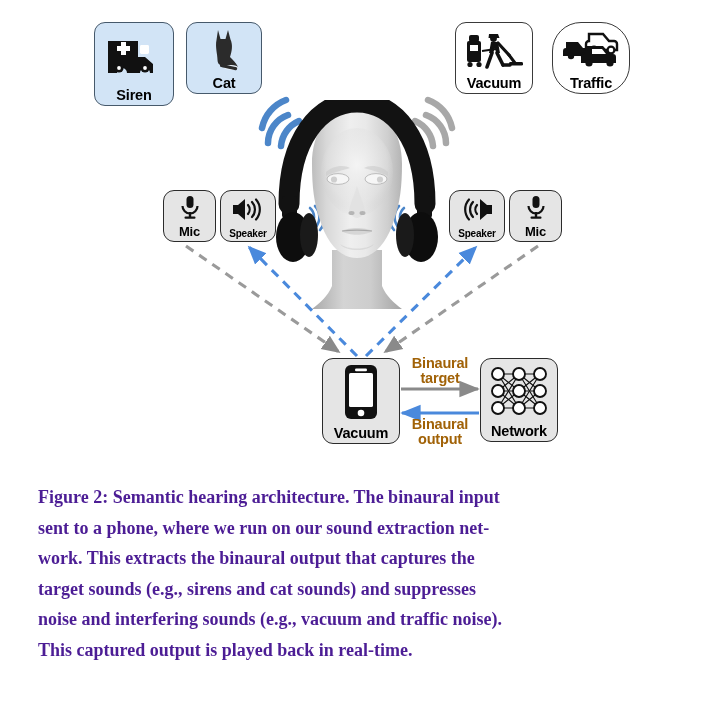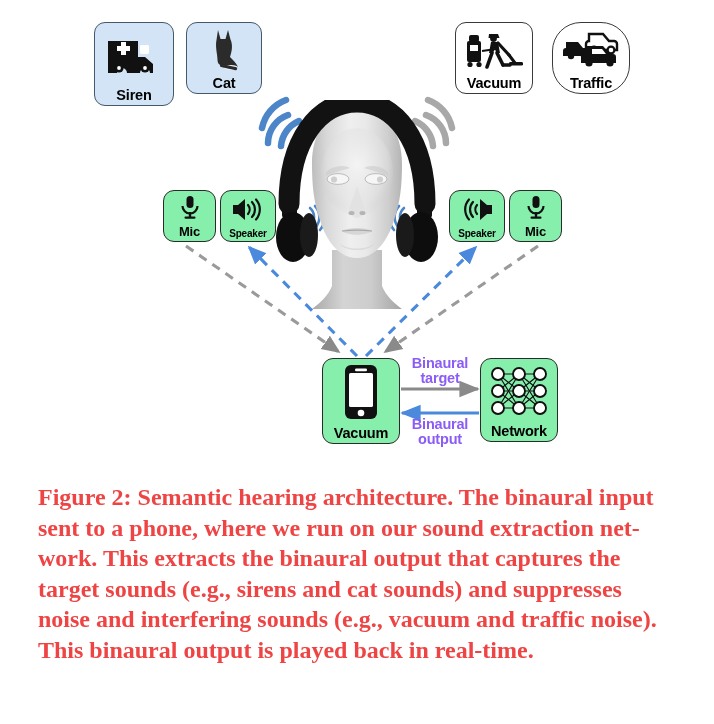--- a/index.html
+++ b/index.html
@@ -44,21 +44,21 @@
   .chip .cap {
     font-weight: bold;
     color: #000;
     line-height: 1.05;
     letter-spacing: -0.2px;
     white-space: nowrap;
   }
 
   .chip.blue  { background: #d2e4f6; border-color: #46596b; }
   .chip.white { background: #ffffff; border-color: #3a3a3a; }
-  .chip.cream { background: #86efac; border-color: #2b2b2b; }
+  .chip.cream { background: #e5e5e5; border-color: #2b2b2b; }
 
   
   #chip-siren   { left: 94px;  top: 22px;  width: 80px;  height: 84px; }
   #chip-cat     { left: 186px; top: 22px;  width: 76px;  height: 72px; }
   #chip-vacuum  { left: 455px; top: 22px;  width: 78px;  height: 72px; }
   #chip-traffic { left: 552px; top: 22px;  width: 78px;  height: 72px; border-radius: 29px; }
   #chip-siren .cap, #chip-cat .cap,
   #chip-vacuum .cap, #chip-traffic .cap { font-size: 14.5px; }
 
   
@@ -81,39 +81,39 @@
     top: 100px;
     width: 162px;
     height: 215px;
   }
 
   
   .flowlabel {
     position: absolute;
     font-weight: bold;
     font-size: 14.5px;
-    color: #8b5cf6;
+    color: #a16207;
     text-align: center;
     line-height: 1.06;
     letter-spacing: -0.2px;
   }
   #lbl-binaural-input  { left: 402px; top: 356px; width: 76px; }
   #lbl-binaural-output { left: 402px; top: 417px; width: 76px; }
 
   
   #caption {
     position: absolute;
     left: 38px;
     top: 482px;
     width: 640px;
     font-family: "Liberation Serif", serif;
     font-weight: bold;
-    font-size: 24px;
+    font-size: 18px;
     line-height: 30.5px;
-    color: #ef4444;
+    color: #4c1d95;
     text-align: justify;
     text-justify: inter-word;
     hyphens: manual;
   }
   #caption span { display: block; white-space: nowrap; }
   #caption span.lastline { white-space: nowrap; }
 </style>
 </head>
 <body>
 
@@ -418,14 +418,14 @@
   </div>
 
 </div>
 
 <div id="caption">
   <span>Figure 2: Semantic hearing architecture. The binaural input</span>
   <span>sent to a phone, where we run on our sound extraction net-</span>
   <span>work. This extracts the binaural output that captures the</span>
   <span>target sounds (e.g., sirens and cat sounds) and suppresses</span>
   <span>noise and interfering sounds (e.g., vacuum and traffic noise).</span>
-  <span class="lastline">This binaural output is played back in real-time.</span>
+  <span class="lastline">This captured output is played back in real-time.</span>
 </div>
 
 </body></html>

